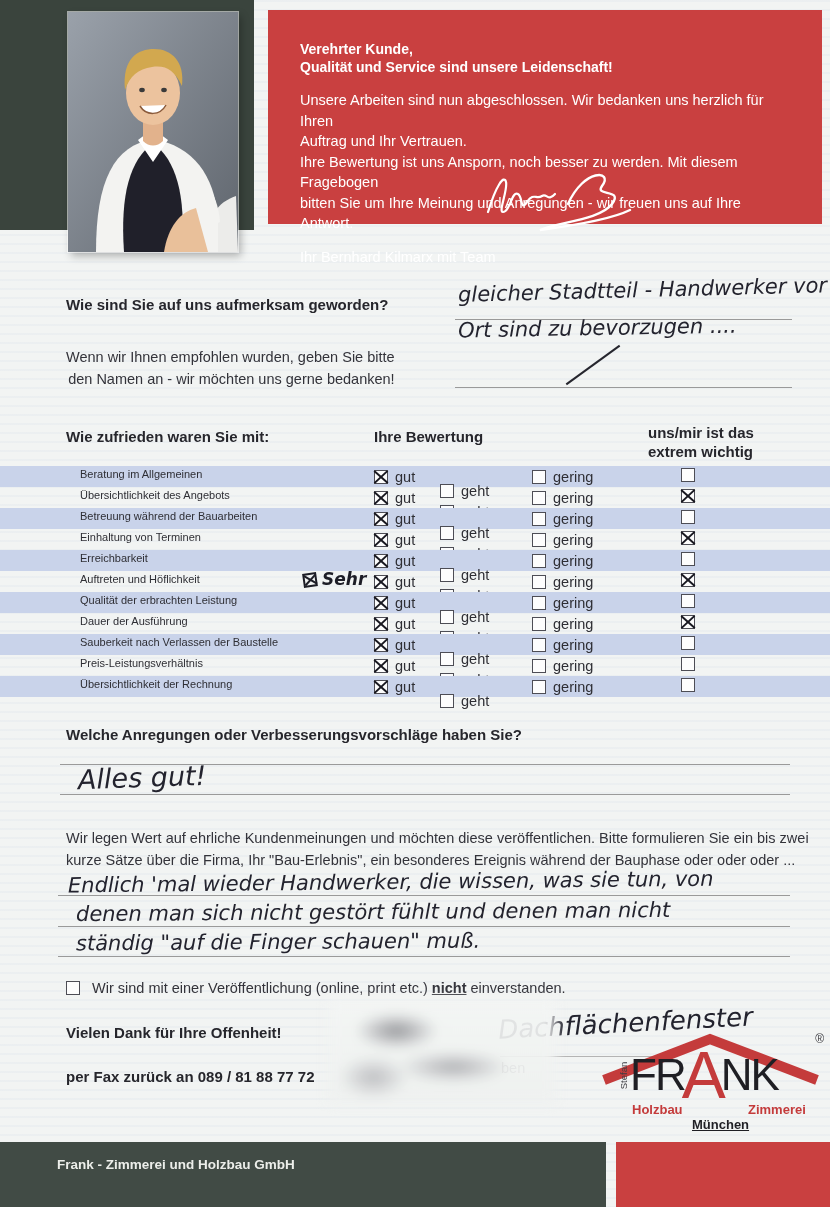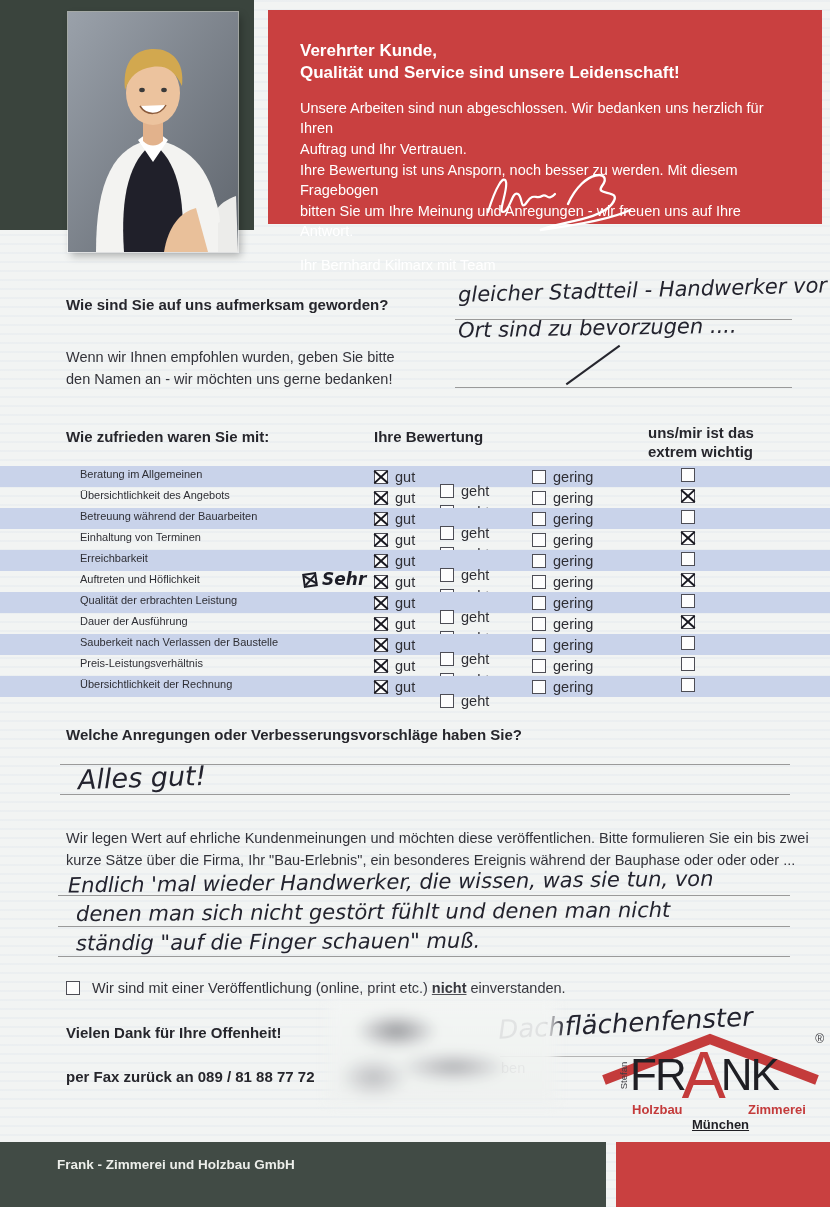--- a/index.html
+++ b/index.html
@@ -13,21 +13,21 @@
     font-family:"Liberation Sans", sans-serif;
     color:#2e2e34; overflow:hidden;
   }
 
   
   .header-dark { position:absolute; left:0; top:0; width:254px; height:230px; background:#3a443d; }
   .photo { position:absolute; left:68px; top:12px; width:170px; height:240px;
            box-shadow:0 0 0 1px rgba(255,255,255,.55), 3px 4px 8px rgba(0,0,0,.28); }
   .redbox { position:absolute; left:268px; top:10px; width:554px; height:214px;
             background:#c94040; color:#ffffff; padding:30px 26px 0 32px; }
-  .redbox .greet { font-weight:bold; font-size:17px; line-height:1.32; }
+  .redbox .greet { font-weight:bold; font-size:14px; line-height:1.32; }
   .redbox .body { margin-top:13px; font-size:14.5px; line-height:1.42; }
   .redbox .body span { display:block; }
   .signoff-row { margin-top:15px; font-size:14.5px; }
   .signature-svg { position:absolute; left:212px; top:150px; }
 
   
   .bold { font-weight:bold; }
   .q { position:absolute; font-weight:bold; font-size:15px; color:#26262c; }
   .p { position:absolute; font-size:14.5px; color:#33333a; line-height:1.5; }
   .fline { position:absolute; height:1px; background:#9a9a9a; }
@@ -151,21 +151,21 @@
     <svg class="signature-svg" width="170" height="80" viewBox="0 0 170 80">
       <path d="M8 52 C16 26 24 14 26 22 C28 30 18 52 23 52 C30 52 32 30 38 34 C43 37 40 52 47 42 C54 32 56 40 62 36 C67 33 68 42 75 34" stroke="#ffffff" stroke-width="2.2" fill="none" stroke-linecap="round"></path>
       <path d="M88 44 C104 8 134 10 122 26 C114 37 144 28 132 44 C120 60 78 62 60 70 C90 66 130 60 150 50" stroke="#ffffff" stroke-width="2.4" fill="none" stroke-linecap="round"></path>
     </svg>
   </div>
 
   <div class="q" style="left:66px; top:296px;">Wie sind Sie auf uns aufmerksam geworden?</div>
   <div class="hw" style="left:458px; top:278px; font-size:21px; transform:rotate(-1.5deg);">gleicher Stadtteil - Handwerker vor</div>
   <div class="fline" style="left:455px; top:319px; width:337px;"></div>
   <div class="hw" style="left:458px; top:316px; font-size:21px; transform:rotate(-1deg);">Ort sind zu bevorzugen ....</div>
-  <div class="p" style="left:66px; top:347px;">
+  <div class="p" style="left:66px; top:347px;text-align:right;">
     <span style="display:block">Wenn wir Ihnen empfohlen wurden, geben Sie bitte</span>
     <span style="display:block">den Namen an - wir möchten uns gerne bedanken!</span>
   </div>
   <div class="fline" style="left:455px; top:387px; width:337px;"></div>
   <div class="slash"></div>
 
   <div class="q" style="left:66px; top:428px;">Wie zufrieden waren Sie mit:</div>
   <div class="q" style="left:374px; top:428px;">Ihre Bewertung</div>
   <div class="q" style="left:648px; top:424px; line-height:1.25;">
     <span style="display:block">uns/mir ist das</span>

